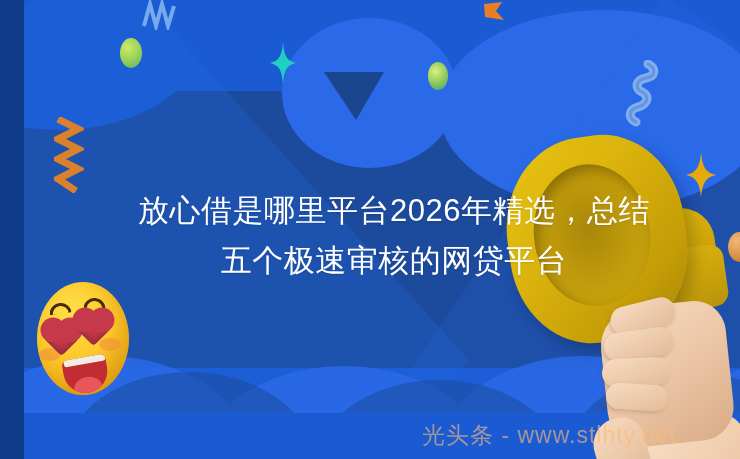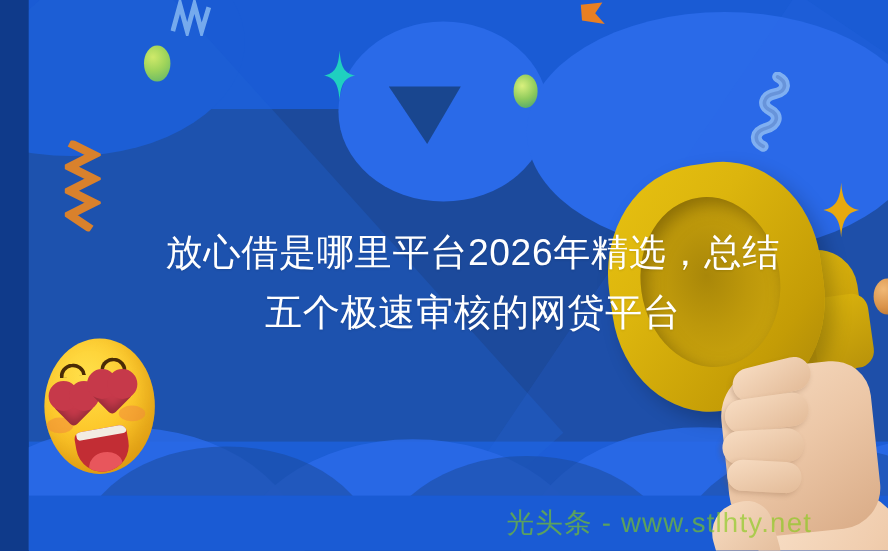--- a/index.html
+++ b/index.html
@@ -288,21 +288,21 @@
     letter-spacing:.5px;
     white-space:pre-line;
     text-shadow:0 1px 2px rgba(0,0,0,.12);
   }
 
   
   .watermark {
     position:absolute;
     left:398px; top:420px;
     font-size:23px;
-    color:#84cc16;
+    color:#fdba74;
     opacity:.62;
     letter-spacing:1px;
     white-space:nowrap;
   }
 </style>
 </head>
 <body>
 
 <div id="banner">
 

